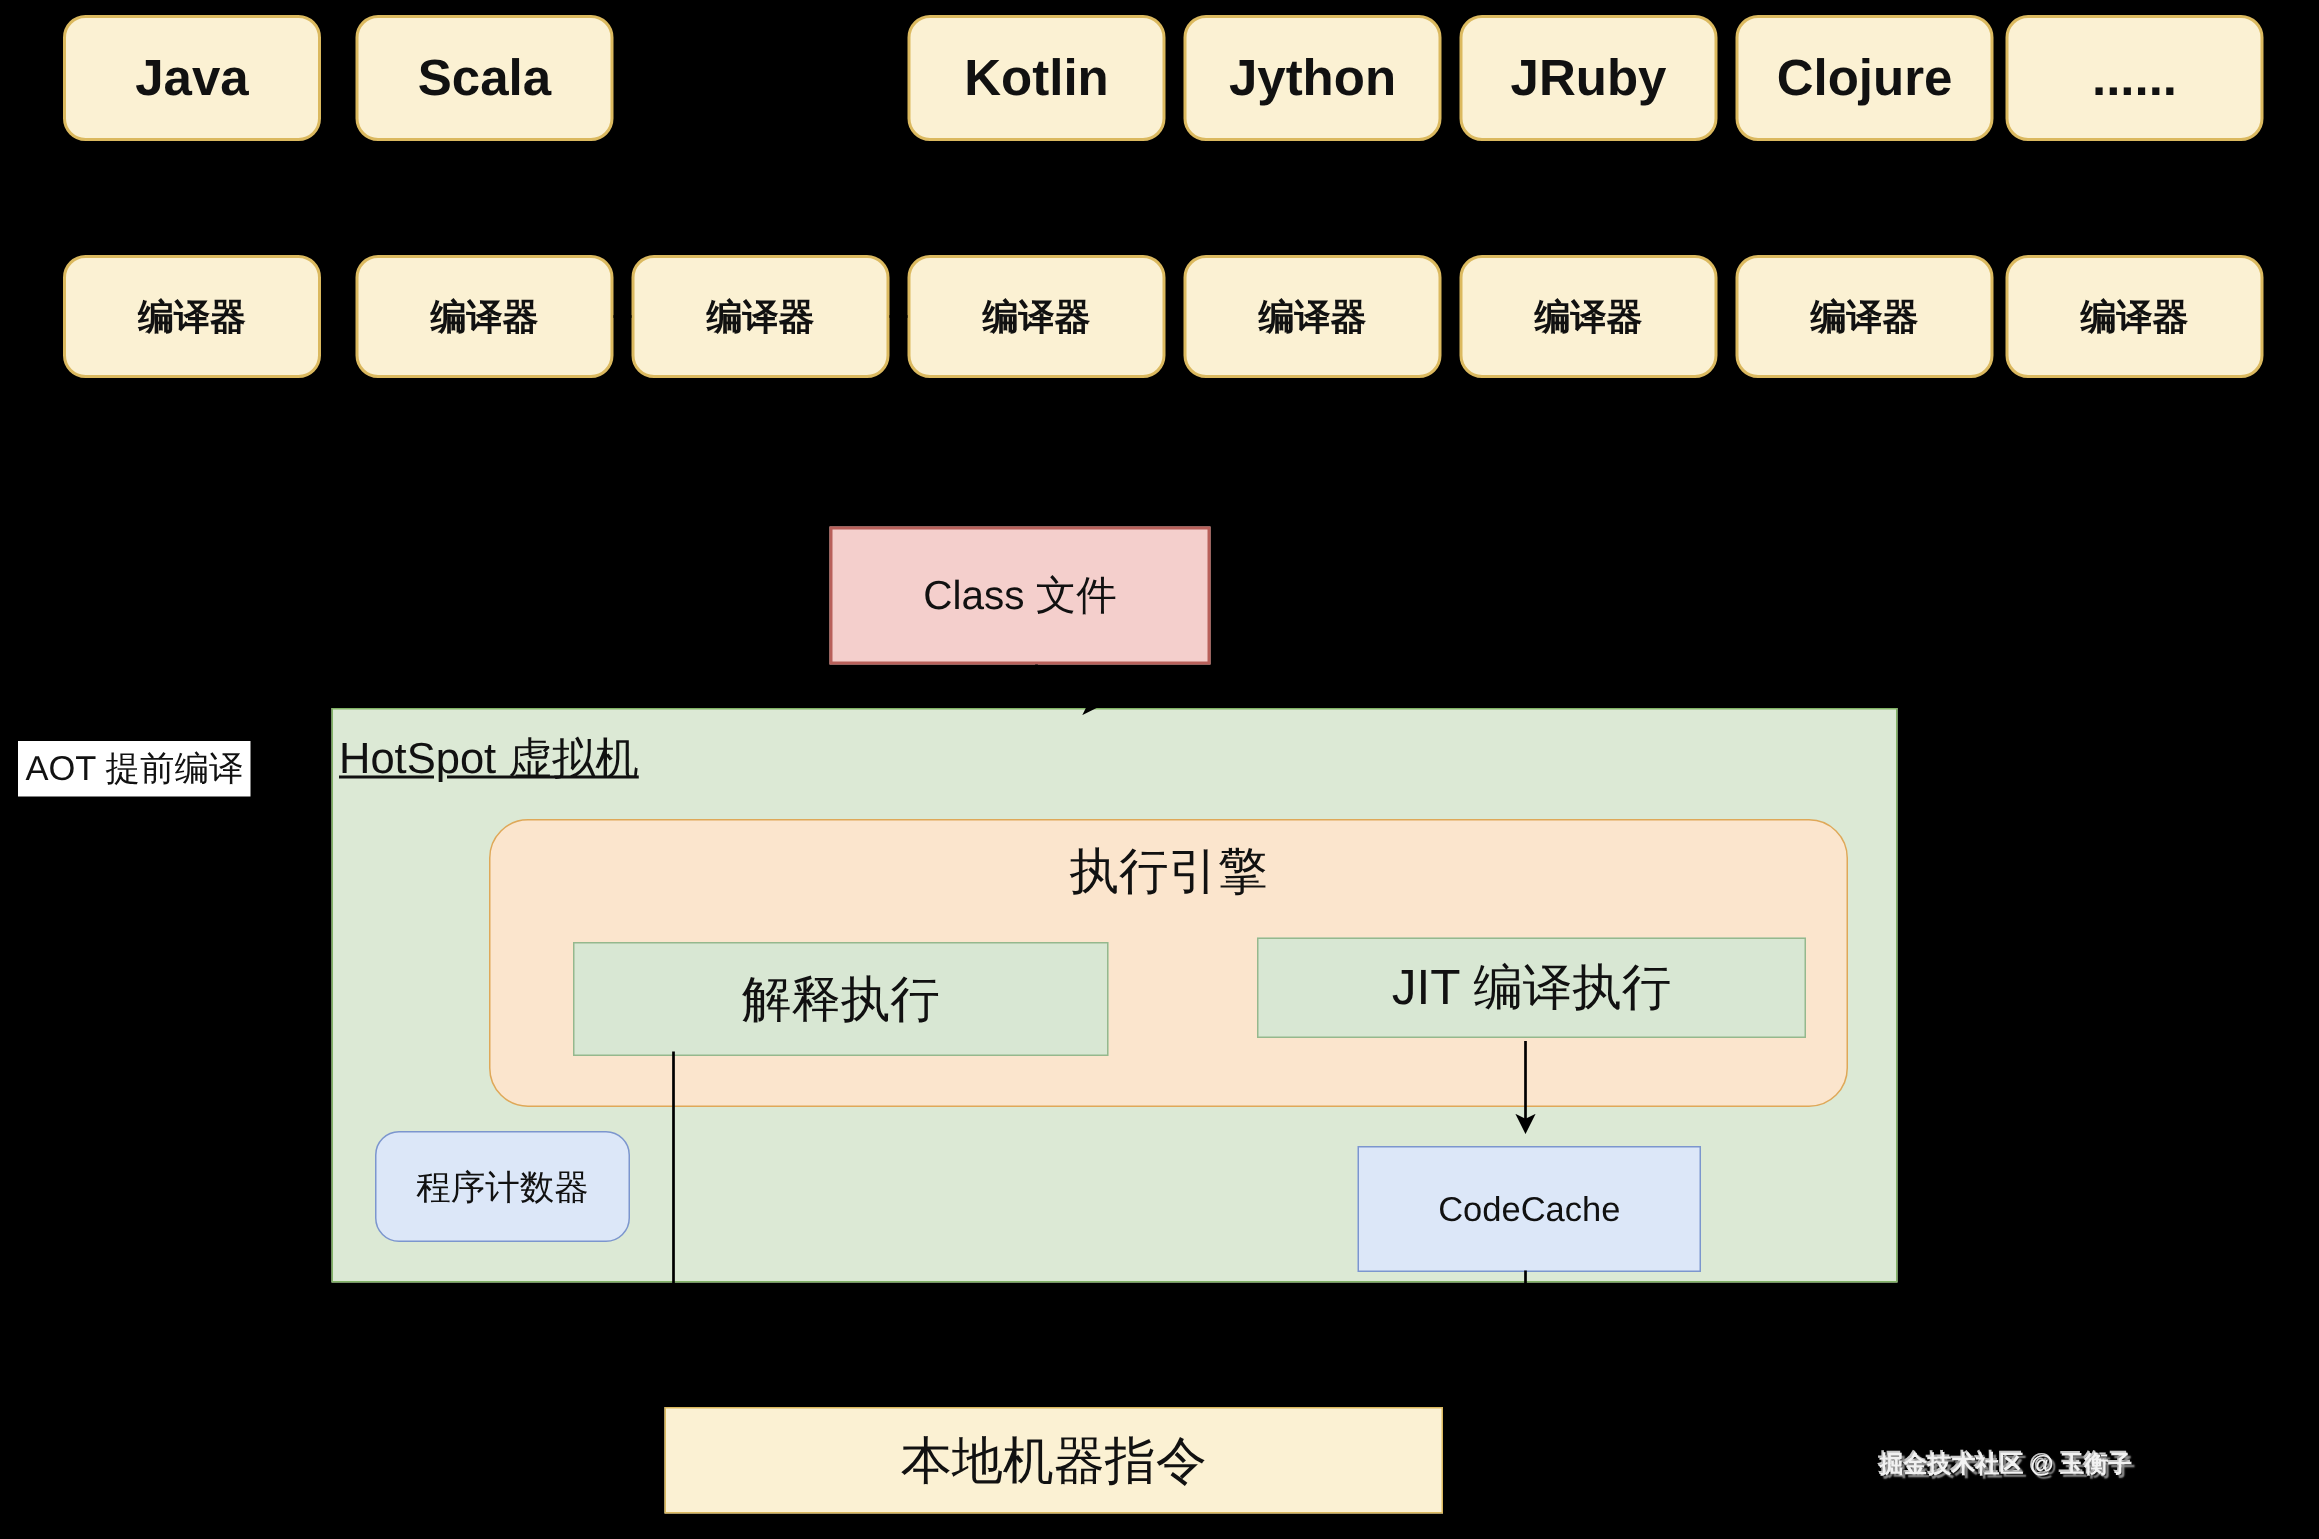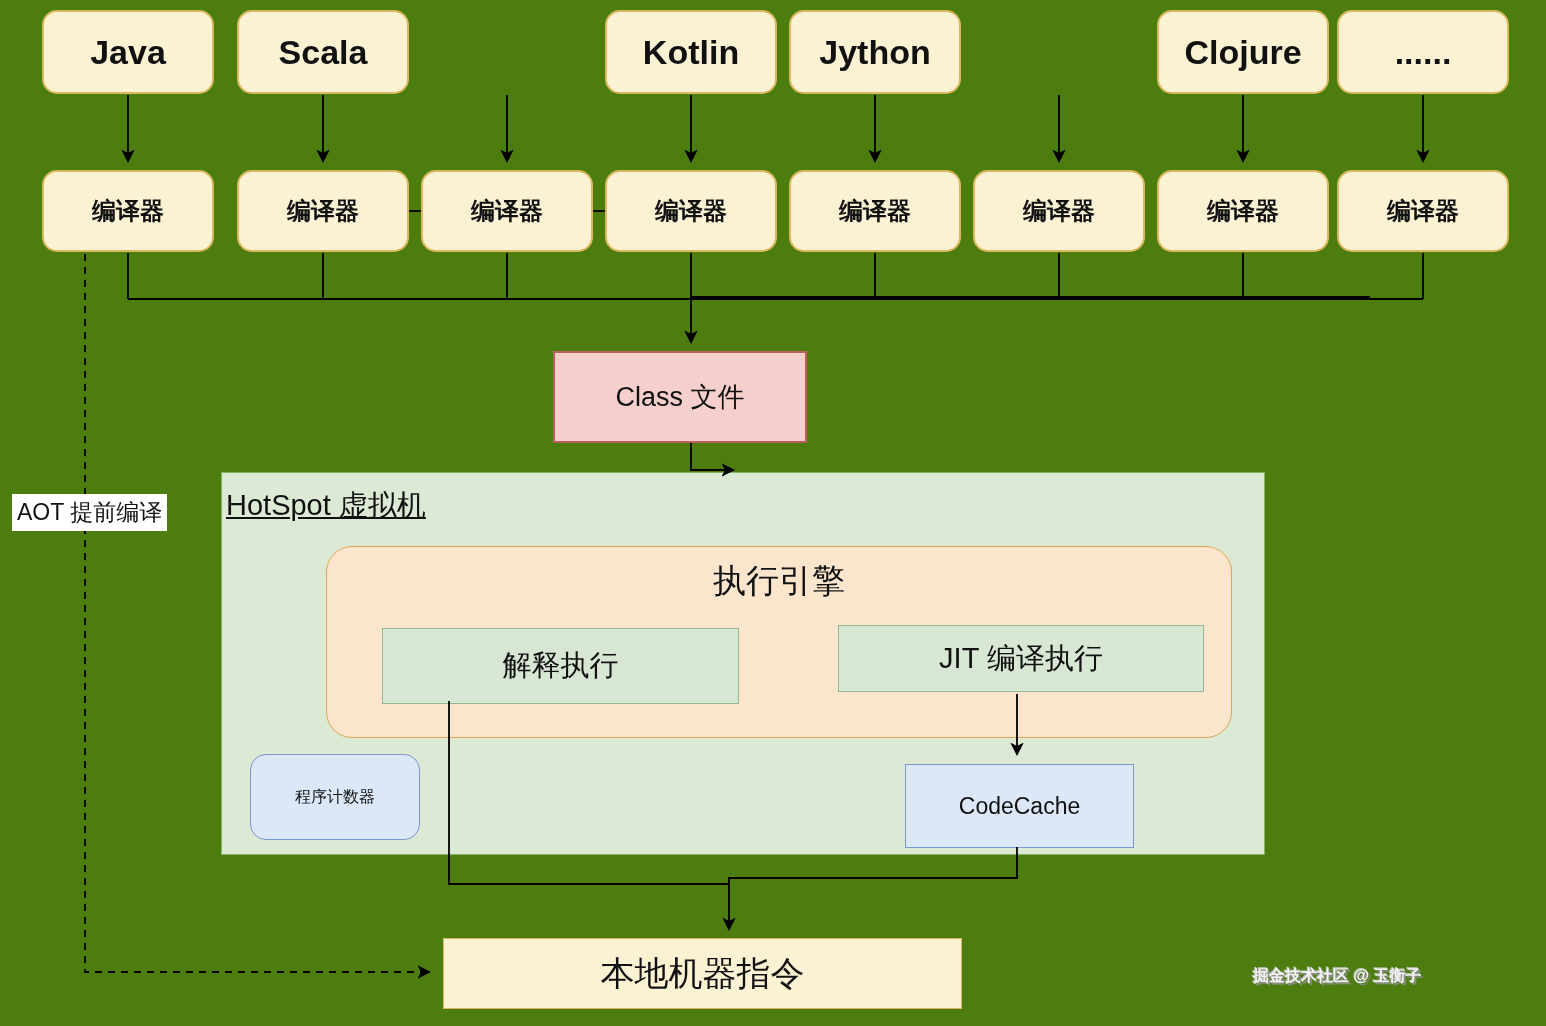--- a/index.html
+++ b/index.html
@@ -1,17 +1,17 @@
 <!DOCTYPE html>
 <html><head>
 <meta charset="utf-8">
 <style>
   html,body{margin:0;padding:0;background:#ffffff;}
   .stage{
-    position:relative;width:1546px;height:1026px;background:#4d7c0f;overflow:hidden;
+    position:relative;width:1546px;height:1026px;background:#000000;overflow:hidden;
     font-family:"Liberation Sans","DejaVu Sans",sans-serif;color:#111;
   }
   .box{
     position:absolute;display:flex;align-items:center;justify-content:center;
     box-sizing:border-box;text-align:center;
   }
   
   .lang,.comp{
     width:172px;height:84px;border-radius:15px;
     background:#FBF1D3;border:2px solid #DBB95F;
@@ -34,28 +34,28 @@
   }
   
   .engine{
     position:absolute;left:104px;top:73px;width:906px;height:192px;
     background:#FBE5CD;border:1px solid #DFA858;border-radius:26px;box-sizing:border-box;z-index:2;
   }
   .engine-title{
     position:absolute;left:0;right:0;top:12px;text-align:center;font-size:33px;
   }
   .subexec{
-    background:#D8E7D3;border:1px solid #95B88D;font-size:29px;z-index:3;
+    background:#D8E7D3;border:1px solid #95B88D;font-size:33px;z-index:3;
   }
   .interp{left:55px;top:81px;width:357px;height:76px;}
   .jit{left:511px;top:78px;width:366px;height:67px;}
   
   .pc{
-    left:28px;top:281px;width:170px;height:86px;border-radius:16px;
-    background:#DCE7F8;border:1px solid #7C96CE;font-size:16px;z-index:2;
+    left:28px;top:281px;width:170px;height:74px;border-radius:16px;
+    background:#DCE7F8;border:1px solid #7C96CE;font-size:23px;z-index:2;
   }
   .codecache{
     left:683px;top:291px;width:229px;height:84px;
     background:#DCE7F8;border:1px solid #7C96CE;font-size:23px;z-index:2;
   }
   
   .native{
     left:443px;top:938px;width:519px;height:71px;
     background:#FBF1D3;border:1px solid #DBB95F;font-size:34px;z-index:2;
   }
@@ -74,20 +74,21 @@
 </style>
 </head>
 <body>
 
 <div class="stage">
 
   <div class="box lang" style="left:42px">Java</div>
   <div class="box lang" style="left:237px">Scala</div>
   <div class="box lang" style="left:605px">Kotlin</div>
   <div class="box lang" style="left:789px">Jython</div>
+  <div class="box lang" style="left:973px">JRuby</div>
   <div class="box lang" style="left:1157px">Clojure</div>
   <div class="box lang" style="left:1337px">......</div>
 
   <div class="box comp" style="left:42px">编译器</div>
   <div class="box comp" style="left:237px">编译器</div>
   <div class="box comp" style="left:421px">编译器</div>
   <div class="box comp" style="left:605px">编译器</div>
   <div class="box comp" style="left:789px">编译器</div>
   <div class="box comp" style="left:973px">编译器</div>
   <div class="box comp" style="left:1157px">编译器</div>

